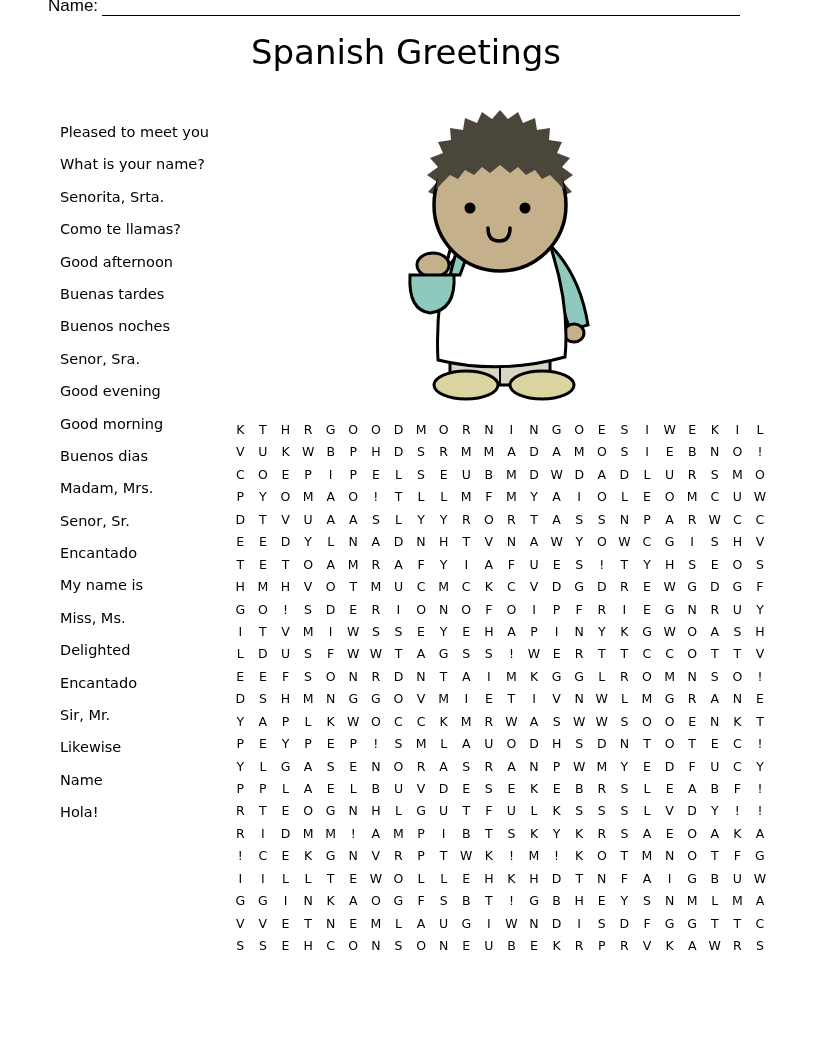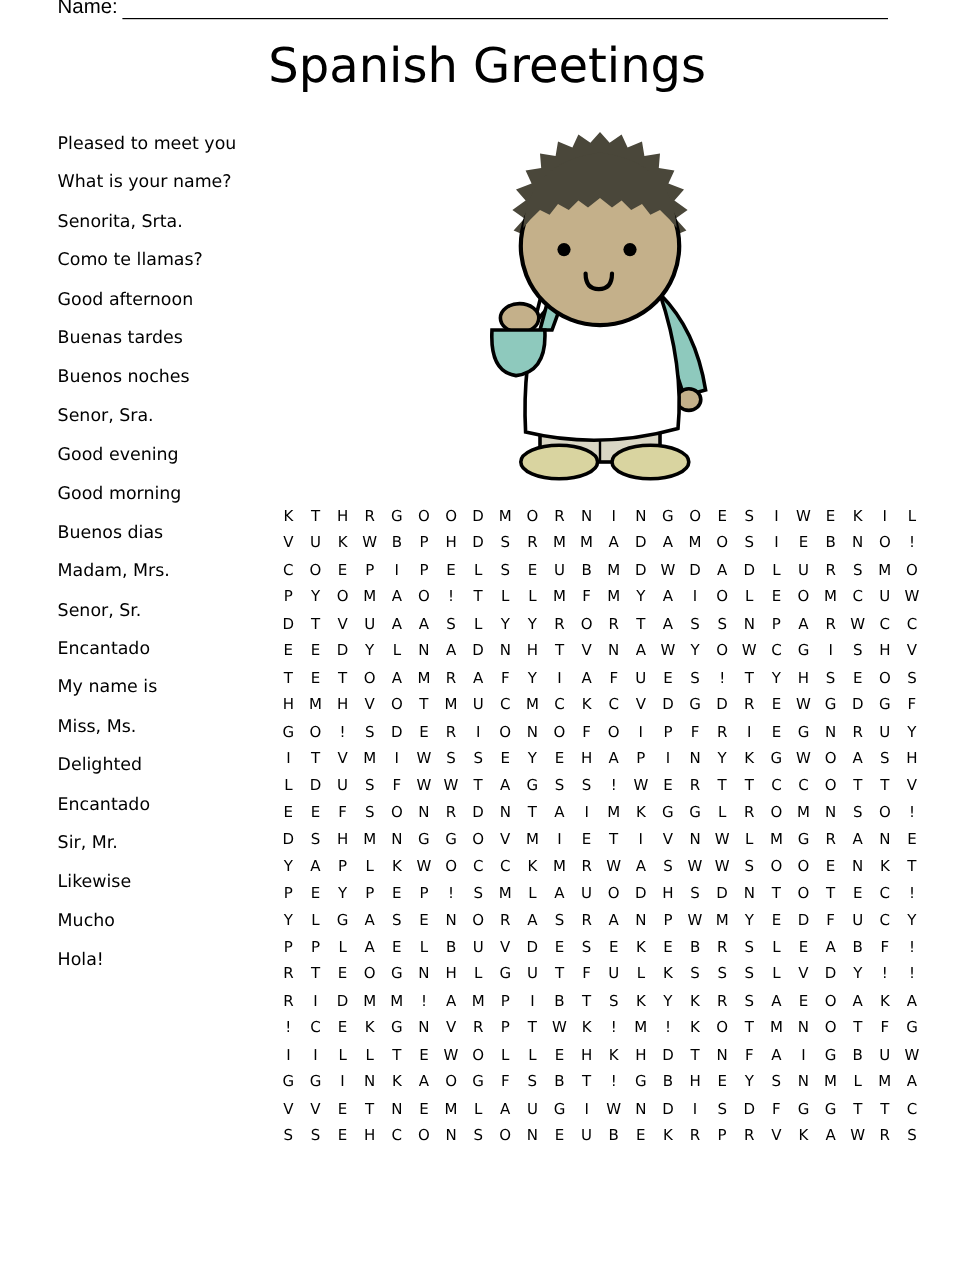--- a/index.html
+++ b/index.html
@@ -1,20 +1,20 @@
 <!DOCTYPE html>
 <html><head>
 <meta charset="utf-8">
 <style>
   html, body { margin: 0; padding: 0; background: #ffffff; }
   body { width: 816px; height: 1056px; position: relative; overflow: hidden; font-family: "DejaVu Sans", sans-serif; color: #000; }
   .name-line { position: absolute; left: 48px; top: -4px; font-family: "Liberation Sans", sans-serif; font-size: 17px; display: flex; align-items: flex-end; }
   .name-line .rule { display: inline-block; width: 638px; border-bottom: 1px solid #000; margin-left: 4px; height: 16px; }
-  .title { position: absolute; left: 0; top: 32px; width: 812px; text-align: center; font-family: "DejaVu Sans", sans-serif; font-size: 40px; letter-spacing: 0px; }
-  .word-list { position: absolute; left: 48px; top: 110px; margin: 0; padding: 0; list-style: none; }
+  .title { position: absolute; left: 0; top: 32px; width: 812px; text-align: center; font-family: "DejaVu Sans", sans-serif; font-size: 34px; letter-spacing: 0px; }
+  .word-list { position: absolute; left: 48px; top: 110px; margin: 12px; padding: 0; list-style: none; }
   .word-list li { font-size: 14.5px; height: 32.4px; line-height: 20px; white-space: nowrap; }
   .illustration { position: absolute; left: 400px; top: 105px; width: 200px; height: 300px; }
   .grid { position: absolute; left: 229px; top: 419px; }
   .grid-row { display: flex; height: 22.45px; }
   .grid-cell { width: 22.6px; text-align: center; font-size: 12.5px; line-height: 22px; }
 </style>
 </head>
 <body>
 
 <div class="name-line">
@@ -38,21 +38,21 @@
     <li>Buenos dias</li>
     <li>Madam, Mrs.</li>
     <li>Senor, Sr.</li>
     <li>Encantado</li>
     <li>My name is</li>
     <li>Miss, Ms.</li>
     <li>Delighted</li>
     <li>Encantado</li>
     <li>Sir, Mr.</li>
     <li>Likewise</li>
-    <li>Mucho</li>
+    <li>Name</li>
     <li>Hola!</li>
   </ul>
 
 <div class="illustration">
   <svg width="200" height="300" viewBox="0 0 200 300" xmlns="http://www.w3.org/2000/svg">
 
     <path d="M150 140 Q180 170 188 220 L170 225 Q160 190 140 160 Z" fill="#8ec9bd" stroke="#000" stroke-width="3"></path>
     <ellipse cx="174" cy="228" rx="10" ry="9" fill="#c4b08a" stroke="#000" stroke-width="3"></ellipse>
 
     <rect x="50" y="255" width="100" height="25" fill="#d9d6c4" stroke="#000" stroke-width="3"></rect>

